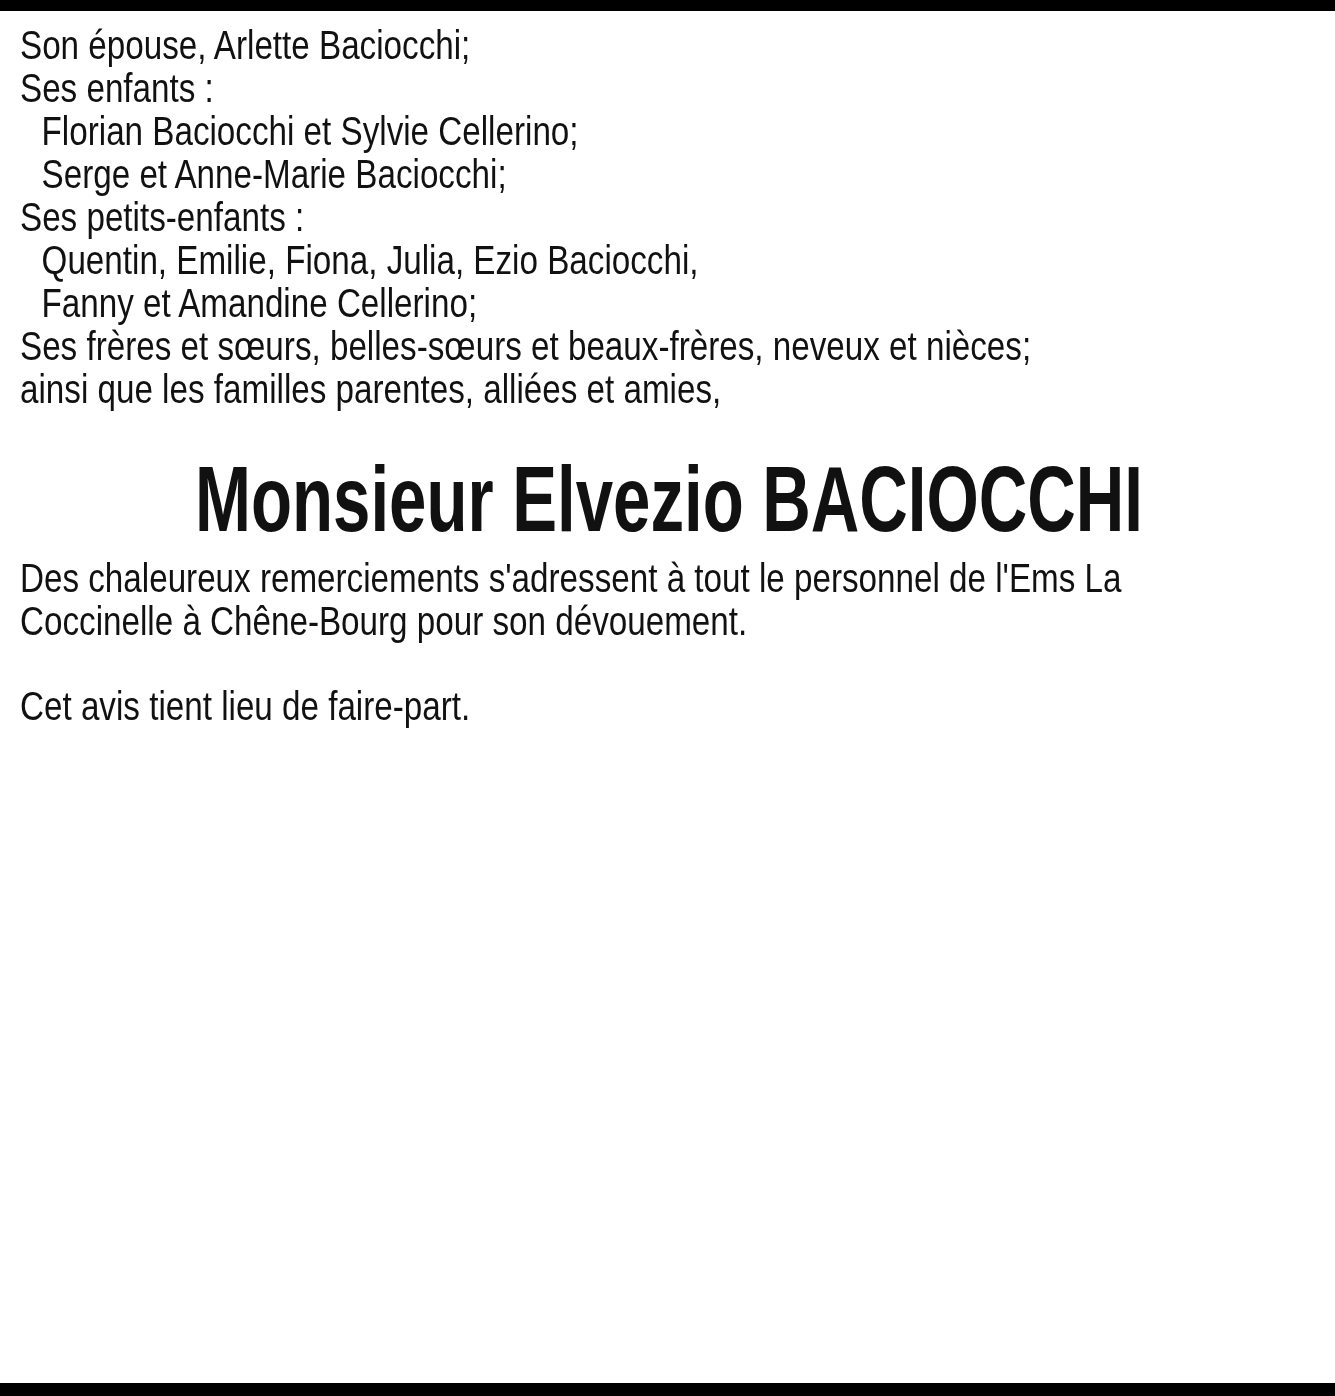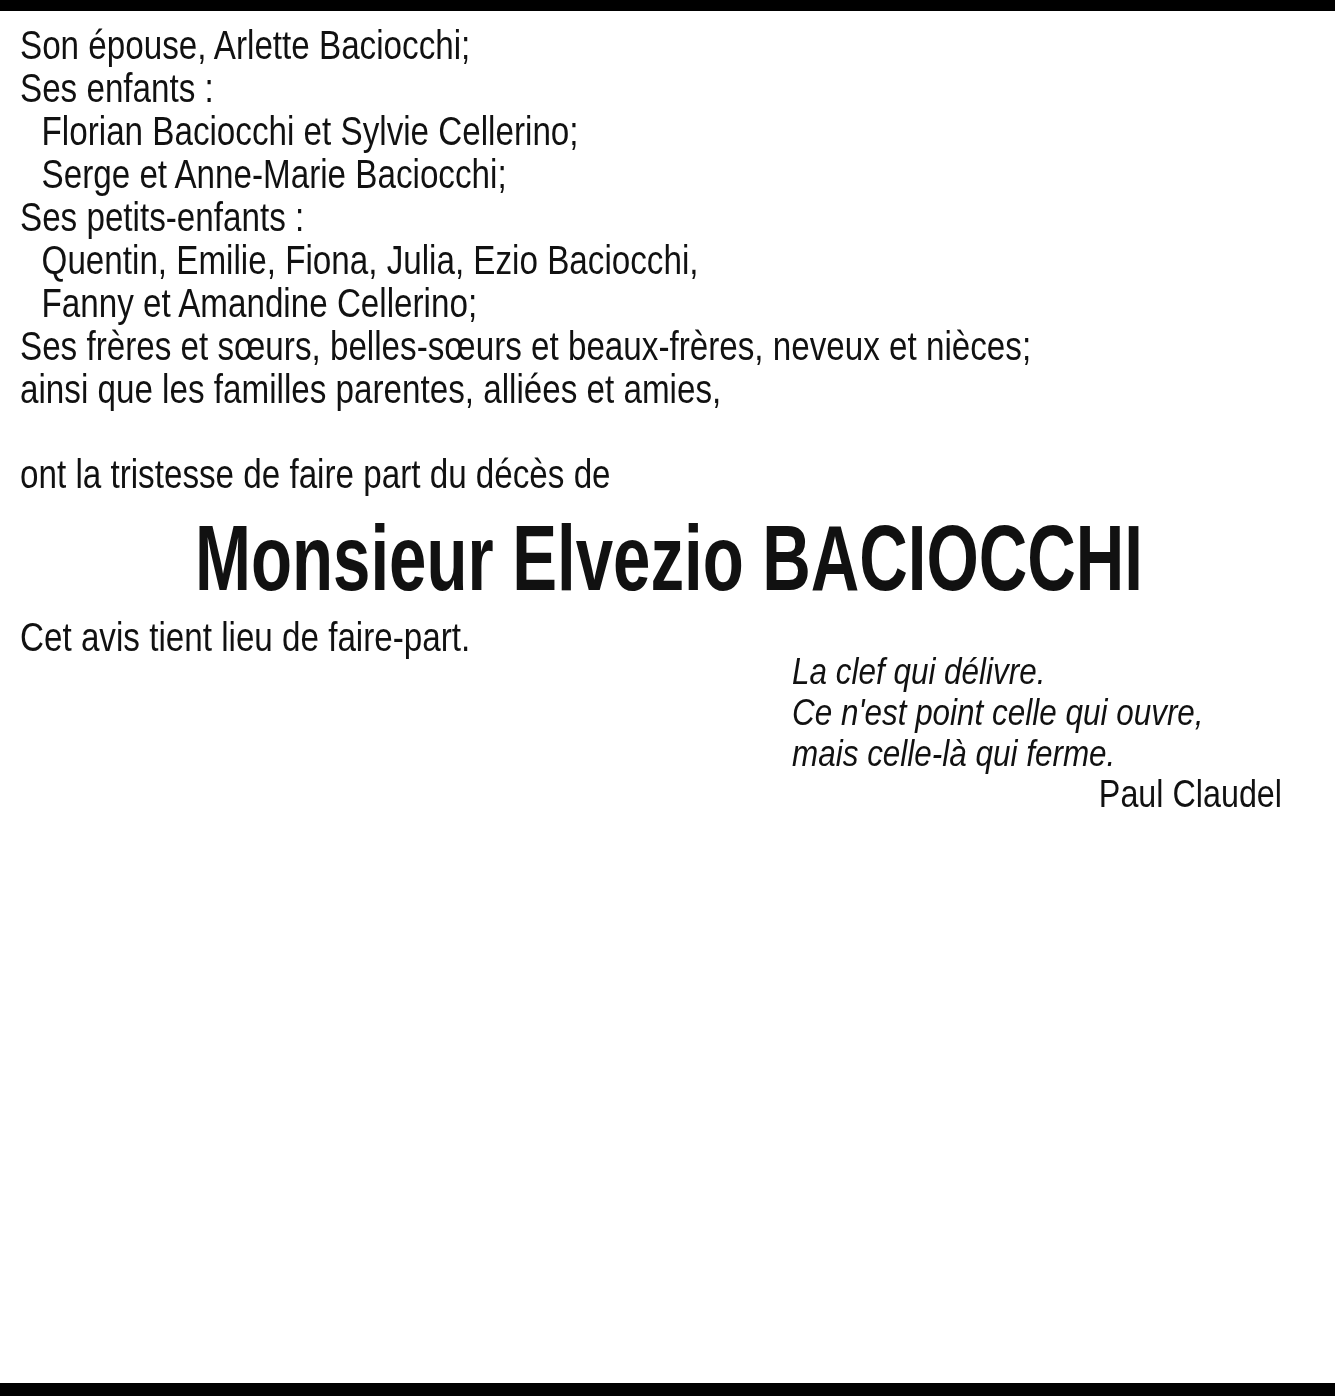--- a/index.html
+++ b/index.html
@@ -79,39 +79,34 @@
       <div class="ln">Ses enfants :</div>
       <div class="ln indent">Florian Baciocchi et Sylvie Cellerino;</div>
       <div class="ln indent">Serge et Anne-Marie Baciocchi;</div>
       <div class="ln">Ses petits-enfants :</div>
       <div class="ln indent">Quentin, Emilie, Fiona, Julia, Ezio Baciocchi,</div>
       <div class="ln indent">Fanny et Amandine Cellerino;</div>
       <div class="ln">Ses frères et sœurs, belles-sœurs et beaux-frères, neveux et nièces;</div>
       <div class="ln">ainsi que les familles parentes, alliées et amies,</div>
     </div>
 
-    <div class="para tight">
-      <div class="ln">ont la tristesse de faire part du décès de</div>
-    </div>
 
     <h1 class="title">Monsieur Elvezio BACIOCCHI</h1>
 
 
 
 
 
+    <div class="para">
+      <div class="ln">Des chaleureux remerciements s'adressent à tout le personnel de l'Ems La</div>
+      <div class="ln">Coccinelle à Chêne-Bourg pour son dévouement.</div>
+    </div>
 
     <div class="para tight">
       <div class="ln">Cet avis tient lieu de faire-part.</div>
     </div>
 
-    <div class="quote">
-      <div class="qln">La clef qui délivre.</div>
-      <div class="qln">Ce n'est point celle qui ouvre,</div>
-      <div class="qln">mais celle-là qui ferme.</div>
-      <div class="attr">Paul Claudel</div>
-    </div>
 
   </div>
 
   <div class="bar bottom"></div>
 
 </div>
 
 </body></html>

